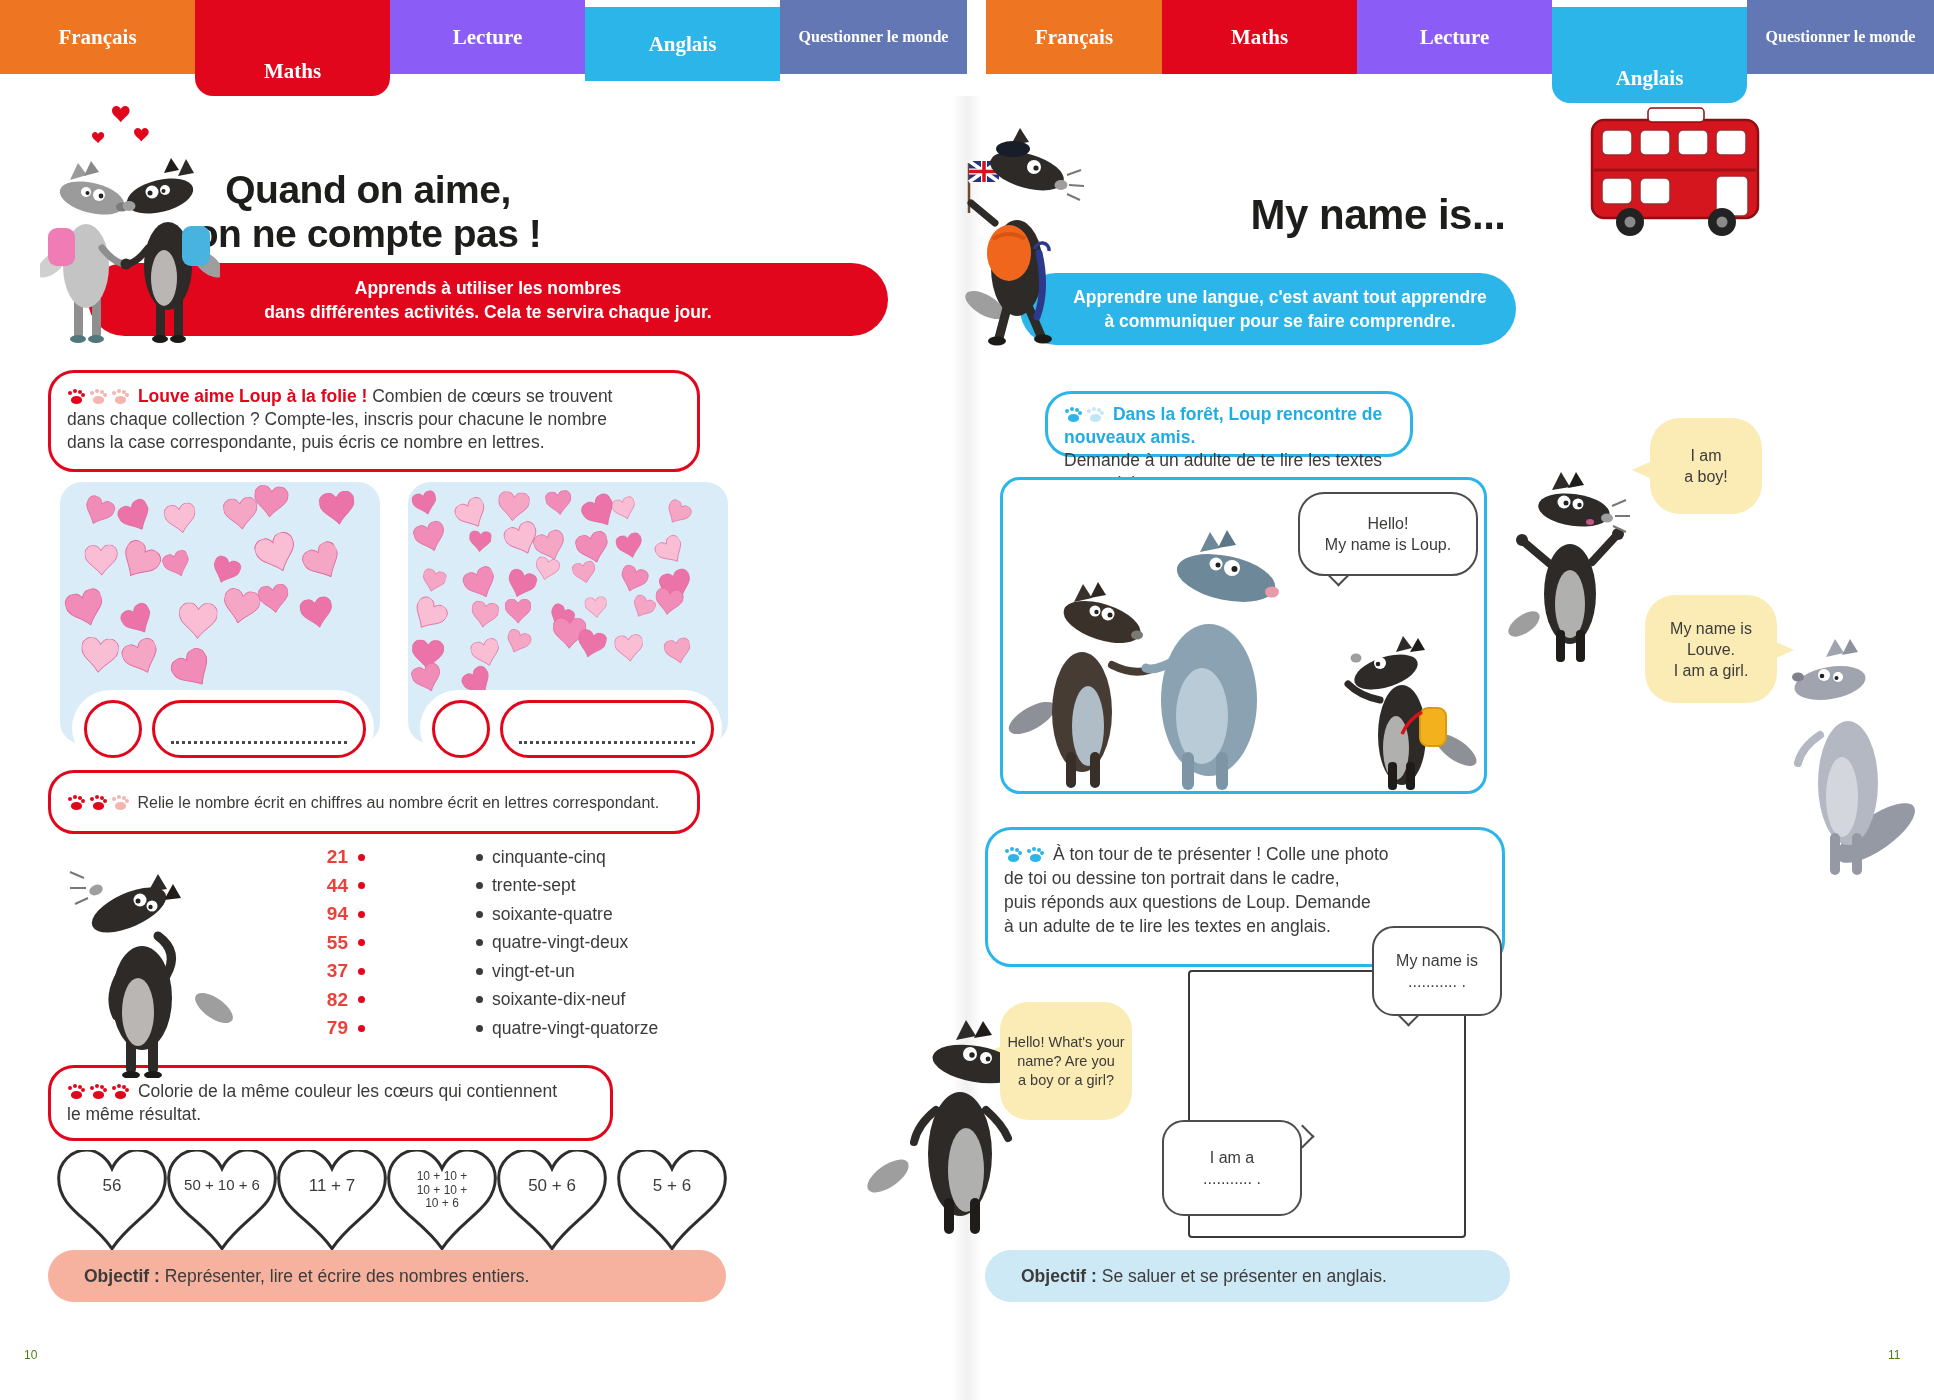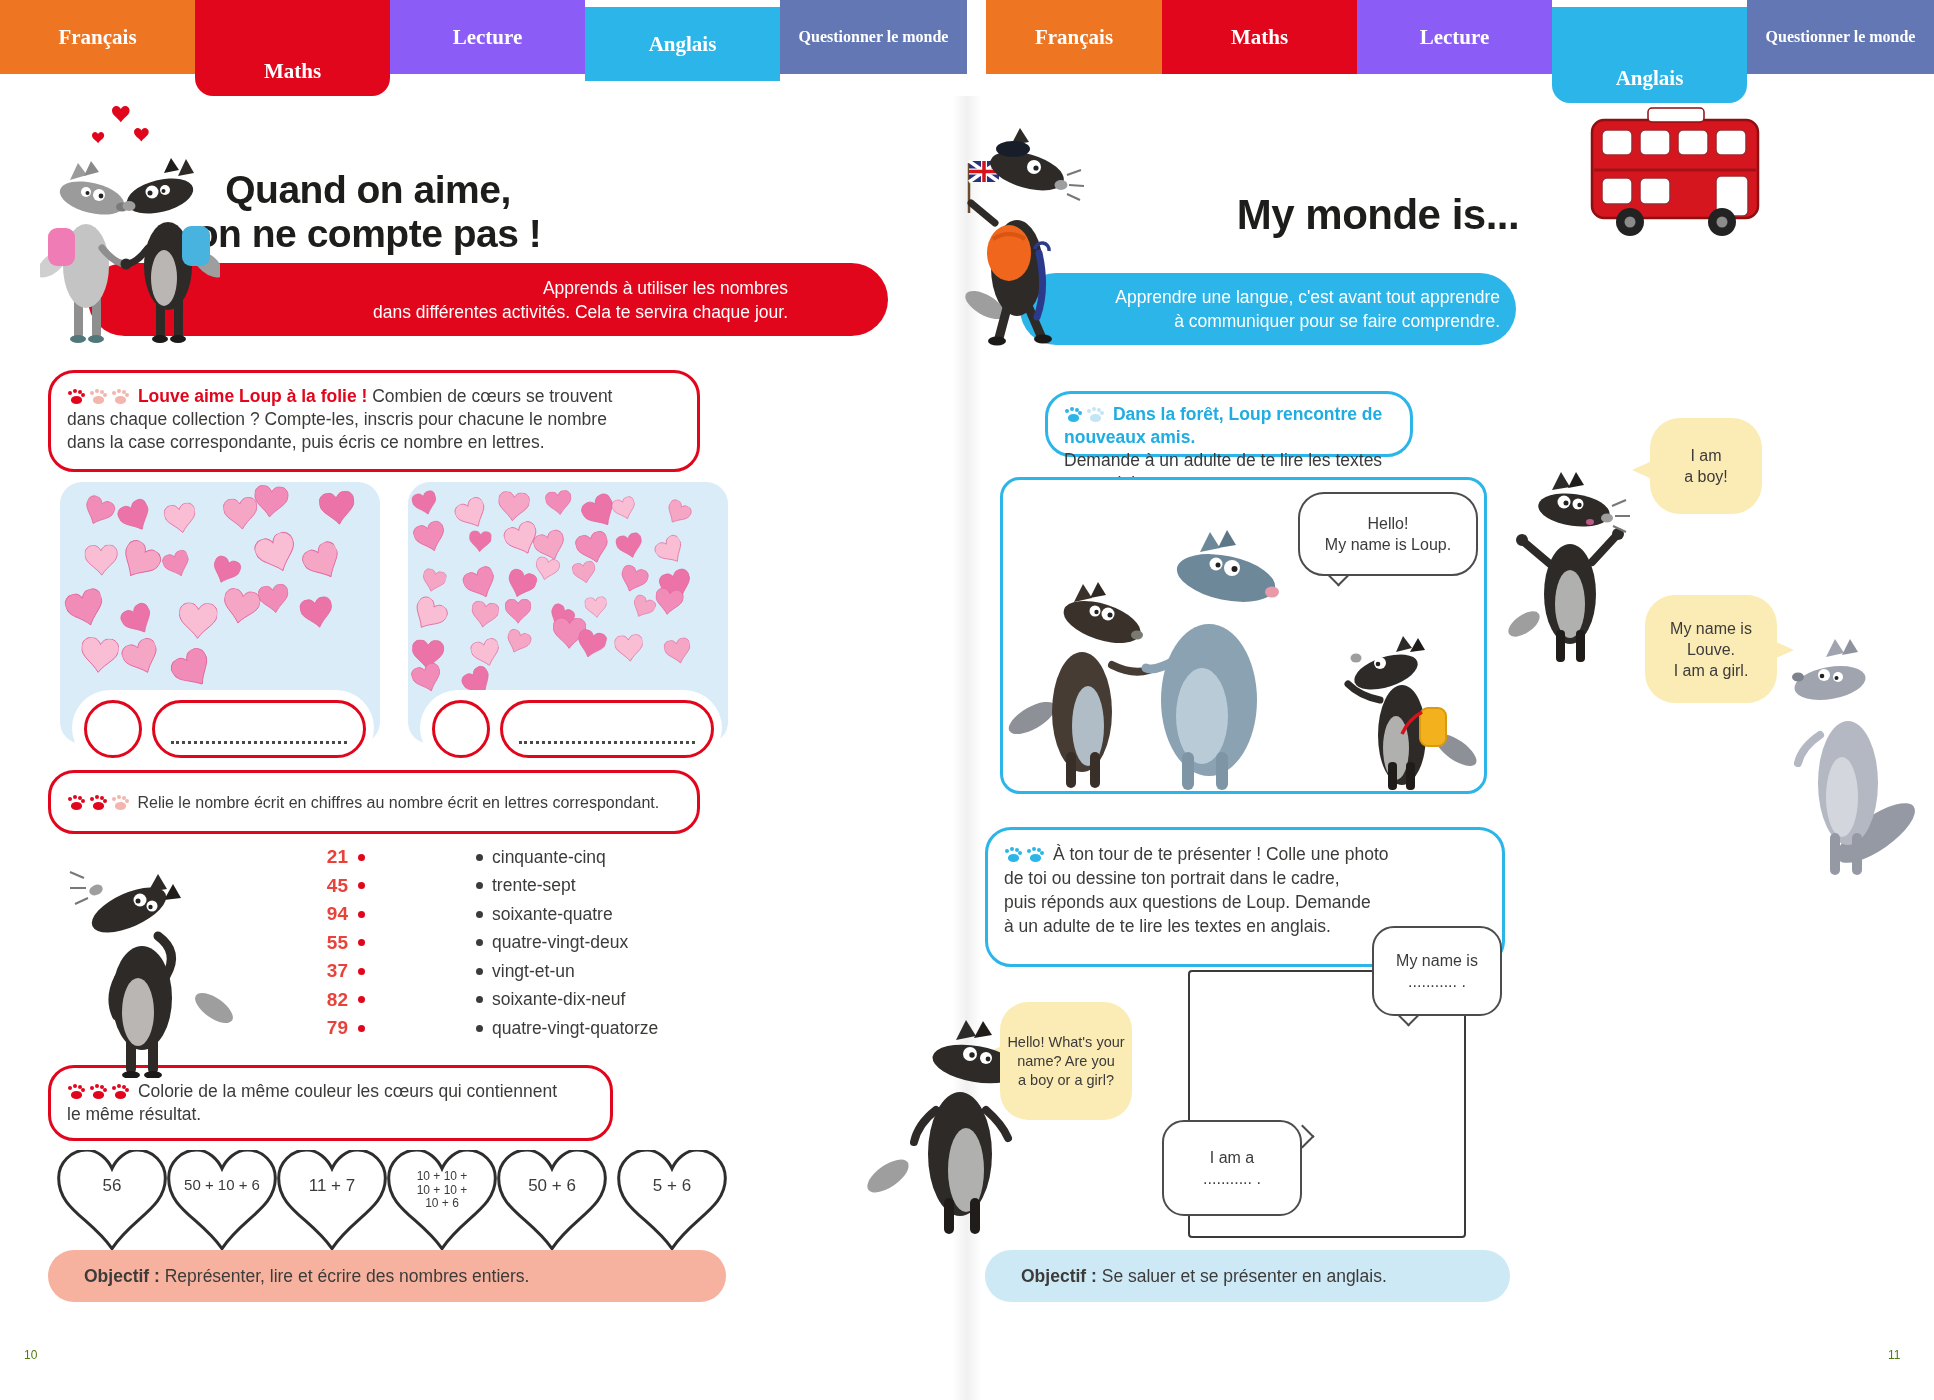--- a/index.html
+++ b/index.html
@@ -8,22 +8,22 @@
   
   .tab{position:absolute;top:0;height:74px;display:flex;justify-content:center;align-items:center;
        color:#fff;font-family:"Liberation Serif",serif;font-weight:bold;font-size:21px;text-align:center;z-index:4;}
   .tab.active{height:96px;border-radius:0 0 18px 18px;align-items:flex-end;padding-bottom:12px;box-sizing:border-box;}
   .tab.small{font-size:16px;line-height:18px;}
   .c-orange{background:#ee7522;} .c-red{background:#e2061c;} .c-green{background:#8b5cf6;}
   .c-cyan{background:#2cb5e8;margin-top:7px;} .c-slate{background:#6377b4;}
   
   .abs{position:absolute;}
   .title{position:absolute;text-align:center;font-weight:bold;color:#1d1d1b;letter-spacing:-0.5px;}
-  .banner{position:absolute;border-radius:40px;color:#fff;font-weight:normal;font-size:17.5px;
-          line-height:24px;text-align:right;z-index:1;}
+  .banner{position:absolute;border-radius:40px;color:#fff;font-weight:bold;font-size:17.5px;
+          line-height:24px;text-align:center;z-index:1;}
   .banner .btxt{position:absolute;top:50%;transform:translateY(-50%);width:100%;}
   .exbox{position:absolute;border:3.5px solid;border-radius:26px;background:#fff;
          padding:12px 16px;font-size:17.5px;line-height:23px;color:#3c3b3a;box-sizing:border-box;z-index:2;}
   .exbox.red{border-color:#e2061c;} .exbox.cyan{border-color:#2cb5e8;}
   .pre{white-space:pre-line;}
   .lead-red{color:#e2061c;font-weight:bold;} .lead-cyan{color:#1fade2;font-weight:bold;}
   
   .paw{display:inline-block;width:19px;height:16px;position:relative;margin-right:3px;vertical-align:-2px;}
   .paw::before{content:"";position:absolute;left:4px;top:8px;width:11px;height:7.5px;border-radius:50%;background:currentColor;}
   .paw::after{content:"";position:absolute;left:1px;top:3px;width:4px;height:4px;border-radius:50%;background:currentColor;
@@ -487,21 +487,21 @@
 
     <div class="mwrap" style="left:296px;top:843px">
       <div class="mrow">
           <span class="mnum">21</span>
           <span class="dot red"></span>
           <span></span>
           <span class="dot dark"></span>
           <span class="mword">cinquante-cinq</span>
         </div>
       <div class="mrow">
-          <span class="mnum">45</span>
+          <span class="mnum">44</span>
           <span class="dot red"></span>
           <span></span>
           <span class="dot dark"></span>
           <span class="mword">trente-sept</span>
         </div>
       <div class="mrow">
           <span class="mnum">94</span>
           <span class="dot red"></span>
           <span></span>
           <span class="dot dark"></span>
@@ -611,21 +611,21 @@
         <path d="M56,42 l9,-17 l9,14 z" fill="#2e2a28"></path>
         <ellipse cx="72" cy="68" rx="38" ry="17" fill="#2e2a28" transform="rotate(16 72 68)"></ellipse>
         <ellipse cx="58" cy="46" rx="17" ry="8" fill="#181d2a"></ellipse>
         <circle cx="79" cy="64" r="7" fill="#fff"></circle>
           <circle cx="81" cy="65" r="2.6" fill="#222"></circle>
         <ellipse cx="106" cy="82" rx="6.5" ry="5" fill="#9e9e9e"></ellipse>
         <path d="M112,72 l14,-5 M114,82 l15,1 M112,91 l13,6" stroke="#777" stroke-width="2" fill="none"></path>
       </svg>
     </div>
 
-    <div class="title" style="left:1228px;top:192px;width:300px;font-size:42px;line-height:46px">My monde is...</div>
+    <div class="title" style="left:1228px;top:192px;width:300px;font-size:42px;line-height:46px">My name is...</div>
 
     <div class="illus" style="left:1588px;top:106px;width:175px;height:135px">
       <svg viewBox="0 0 175 135">
         <rect x="4" y="14" width="166" height="98" rx="12" fill="#d6161f" stroke="#8e0e12" stroke-width="2.5"></rect>
         <rect x="60" y="2" width="56" height="14" rx="4" fill="#fff" stroke="#8e0e12" stroke-width="1.5"></rect>
         <line x1="6" y1="64" x2="168" y2="64" stroke="#a31016" stroke-width="3"></line>
         <rect x="14" y="24" width="30" height="25" rx="5" fill="#fff" stroke="#9e2a2f" stroke-width="1.5"></rect>
         <rect x="52" y="24" width="30" height="25" rx="5" fill="#fff" stroke="#9e2a2f" stroke-width="1.5"></rect>
         <rect x="90" y="24" width="30" height="25" rx="5" fill="#fff" stroke="#9e2a2f" stroke-width="1.5"></rect>
         <rect x="128" y="24" width="30" height="25" rx="5" fill="#fff" stroke="#9e2a2f" stroke-width="1.5"></rect>

